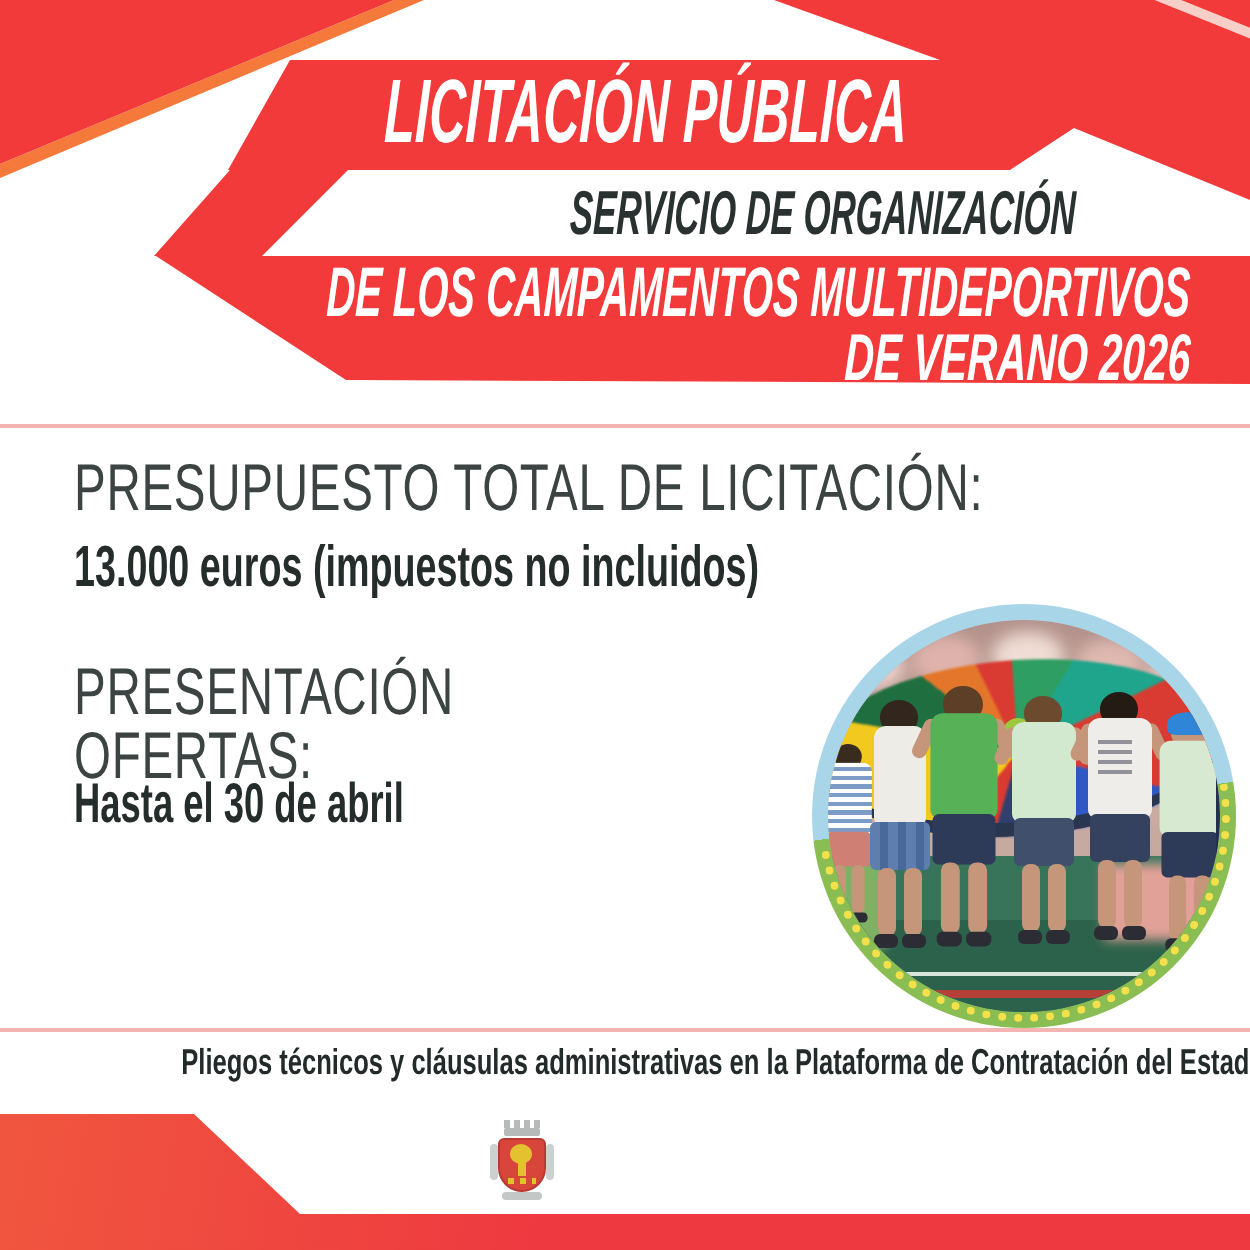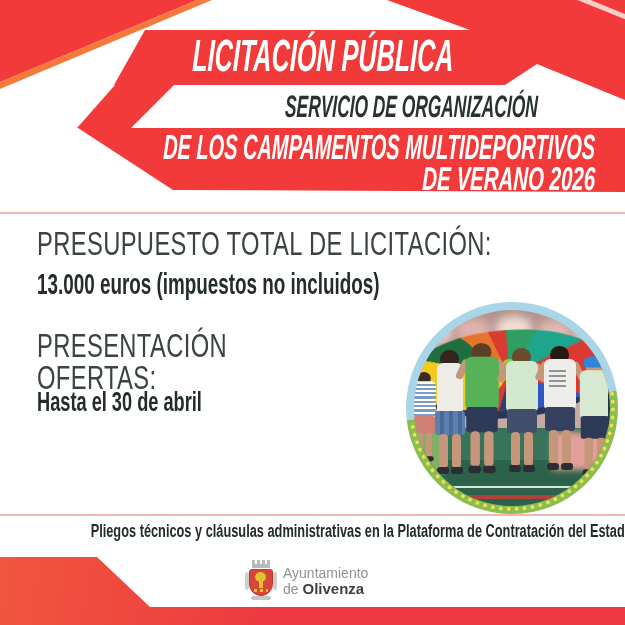--- a/index.html
+++ b/index.html
@@ -233,18 +233,14 @@
     <div class="crown"></div>
     <div class="crown2"></div>
     <div class="scroll-l"></div>
     <div class="scroll-r"></div>
     <div class="shield"></div>
     <div class="olive-top"></div>
     <div class="olive-trunk"></div>
     <div class="olive-dots"></div>
     <div class="banderole"></div>
   </div>
-  <div class="abs logo-text">
-    <div class="logo-l1">Ayuntamiento</div>
-    <div class="logo-l2"><span>de </span><span class="logo-name">Olivenza</span></div>
-  </div>
 
 </div>
 
 </body></html>

